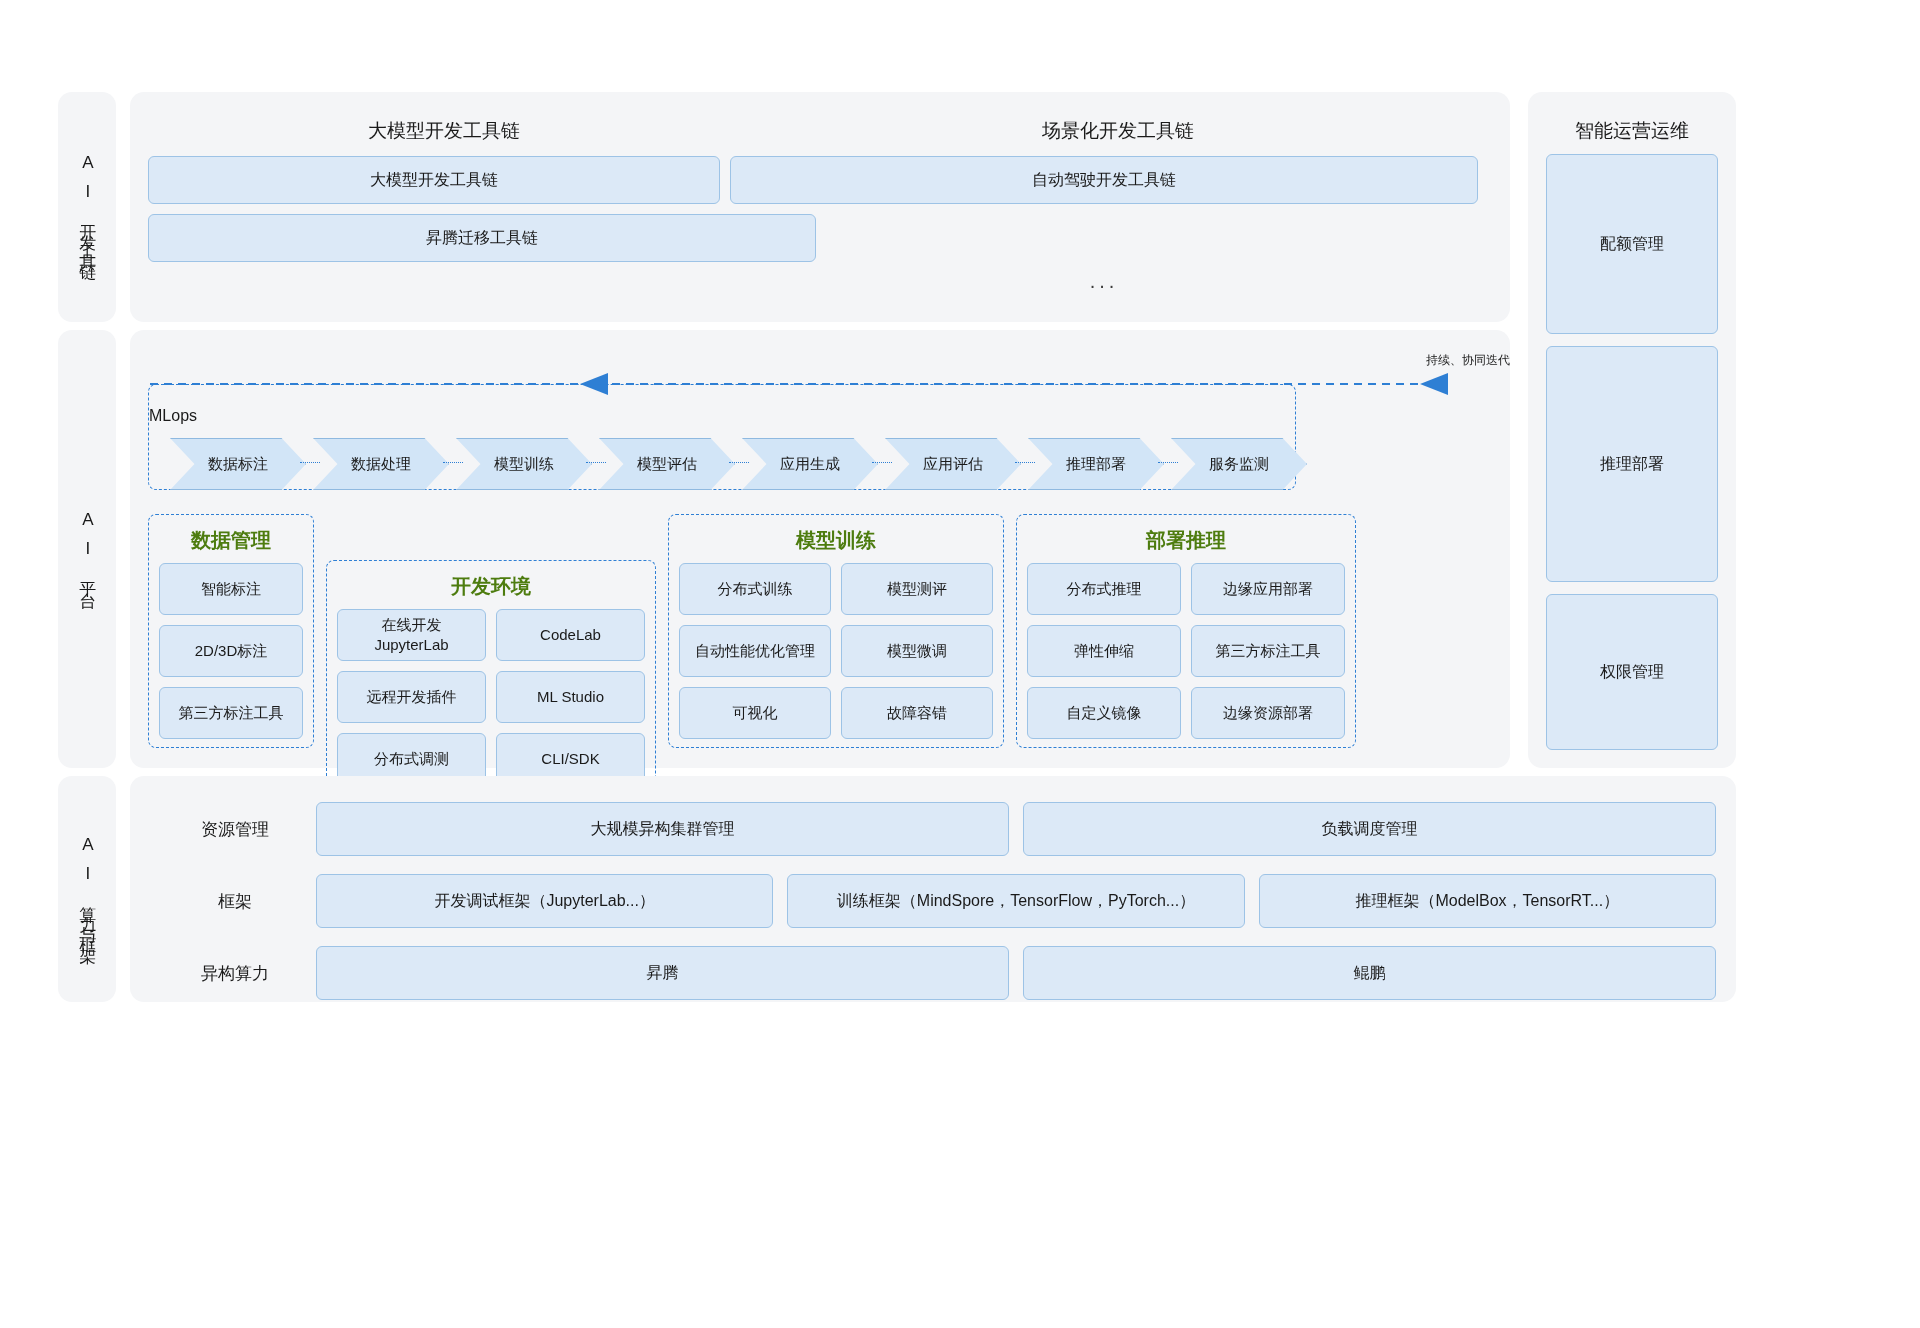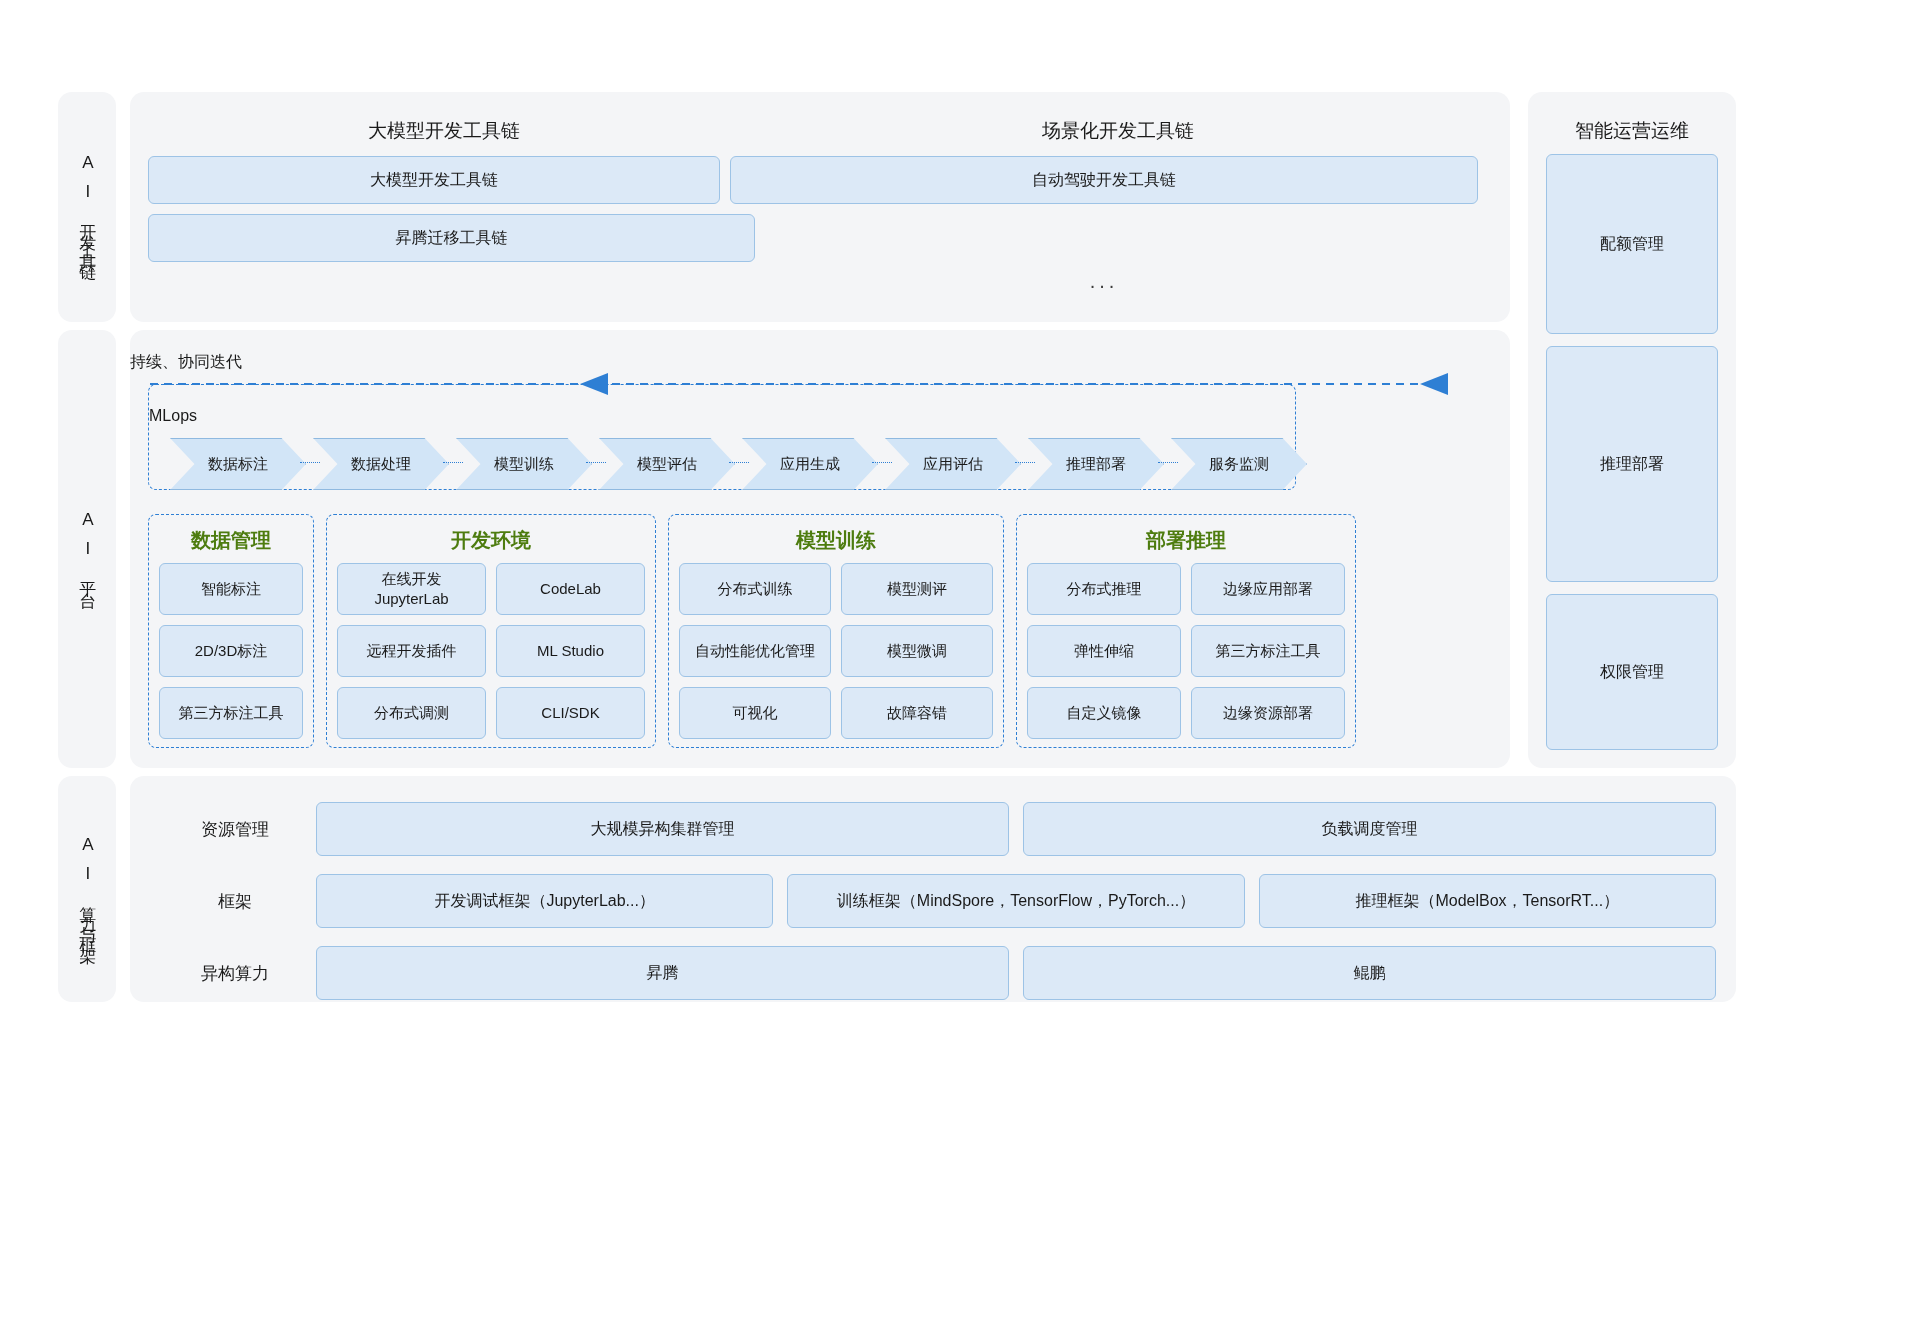--- a/index.html
+++ b/index.html
@@ -62,35 +62,35 @@
     line-height: 1.35;
   }
 
   
   #rail1 { left: 58px; top: 92px; width: 58px; height: 230px; }
   #panel1 { left: 130px; top: 92px; width: 1380px; height: 230px; }
   #p1-title-a { position: absolute; left: 18px; top: 26px; width: 592px; }
   #p1-title-b { position: absolute; left: 628px; top: 26px; width: 720px; }
   .p1-chip { position: absolute; height: 48px; }
   #p1c-a1 { left: 18px;  top: 64px;  width: 572px; }
-  #p1c-a2 { left: 18px;  top: 122px; width: 607px; }
+  #p1c-a2 { left: 18px;  top: 122px; width: 668px; }
   #p1c-b1 { left: 600px; top: 64px;  width: 748px; }
   #p1c-b2 { left: 600px; top: 122px; width: 748px; }
   #p1-dots {
     position: absolute; left: 600px; top: 178px; width: 748px;
     text-align: center; font-size: 20px; color: #3c3c3c; letter-spacing: 4px;
   }
 
   
   #rail2 { left: 58px; top: 330px; width: 58px; height: 438px; }
   #panel2 { left: 130px; top: 330px; width: 1380px; height: 438px; }
 
   #iter-label {
     position: absolute; left: 0; top: 22px; width: 1380px;
-    text-align: left; font-size: 16px; color: #1a1a1a;
+    text-align: right; font-size: 12px; color: #1a1a1a;
   }
   #mlops-box {
     position: absolute; left: 18px; top: 54px; width: 1148px; height: 106px;
     border: 1.6px dashed #2e7fd4; border-radius: 8px;
   }
   #mlops-title {
     position: absolute; left: 0; top: 22px; width: 1148px;
     text-align: left; font-size: 16px; color: #1a1a1a;
   }
   #feedback-svg { position: absolute; left: 0; top: 40px; width: 1380px; height: 80px; }
@@ -120,21 +120,21 @@
   .group-title {
     position: absolute; left: 0; top: 12px; width: 100%;
     text-align: center; font-size: 20px; color: #4d7c0f; font-weight: bold;
   }
   .group-grid {
     position: absolute; left: 10px; right: 10px; top: 48px;
     display: grid; gap: 10px;
   }
   .group-grid .chip { height: 52px; font-size: 15px; }
   #g1 { left: 18px;   width: 166px; }
-  #g2 { left: 196px;  width: 330px; }
+  #g2 { left: 196px;  width: 330px; margin-top: 46px; }
   #g3 { left: 538px;  width: 336px; }
   #g4 { left: 886px;  width: 340px; padding-left: 40px; }
   #g1 .group-grid { grid-template-columns: 1fr; }
   #g2 .group-grid, #g3 .group-grid, #g4 .group-grid { grid-template-columns: 1fr 1fr; }
 
   
   #panel3 { left: 1528px; top: 92px; width: 208px; height: 676px; }
   #p3-title { position: absolute; left: 0; top: 26px; width: 208px; text-align: center; }
   .ops-chip { position: absolute; left: 18px; width: 172px; }
   #ops1 { top: 62px;  height: 180px; }

